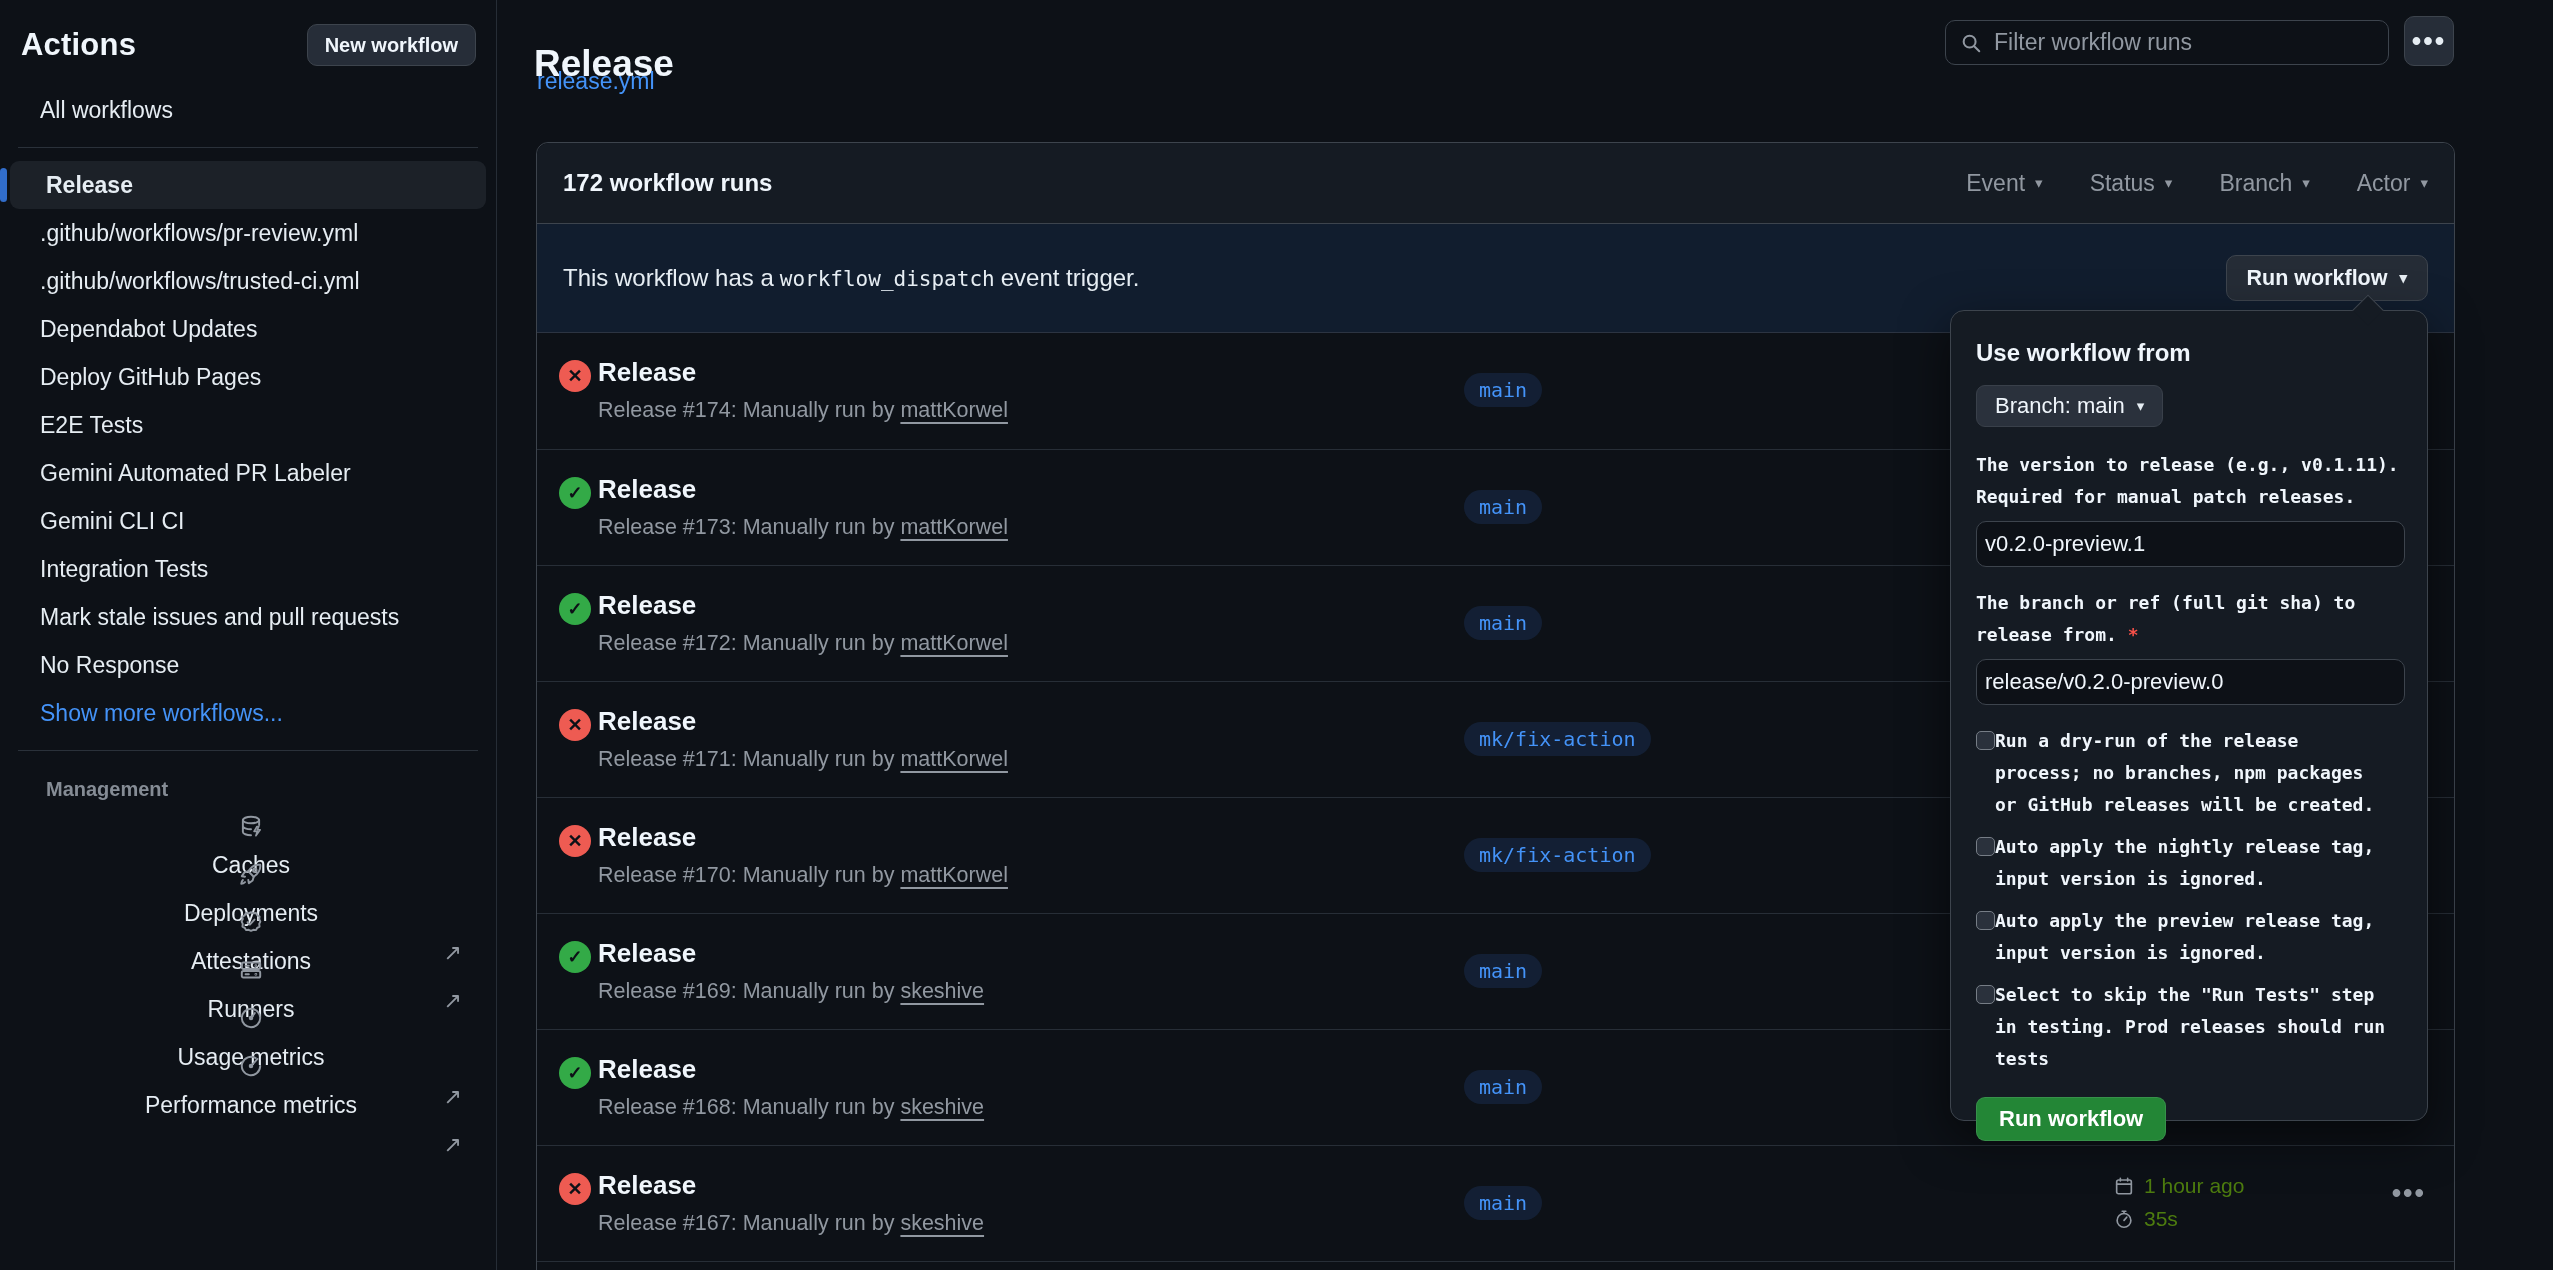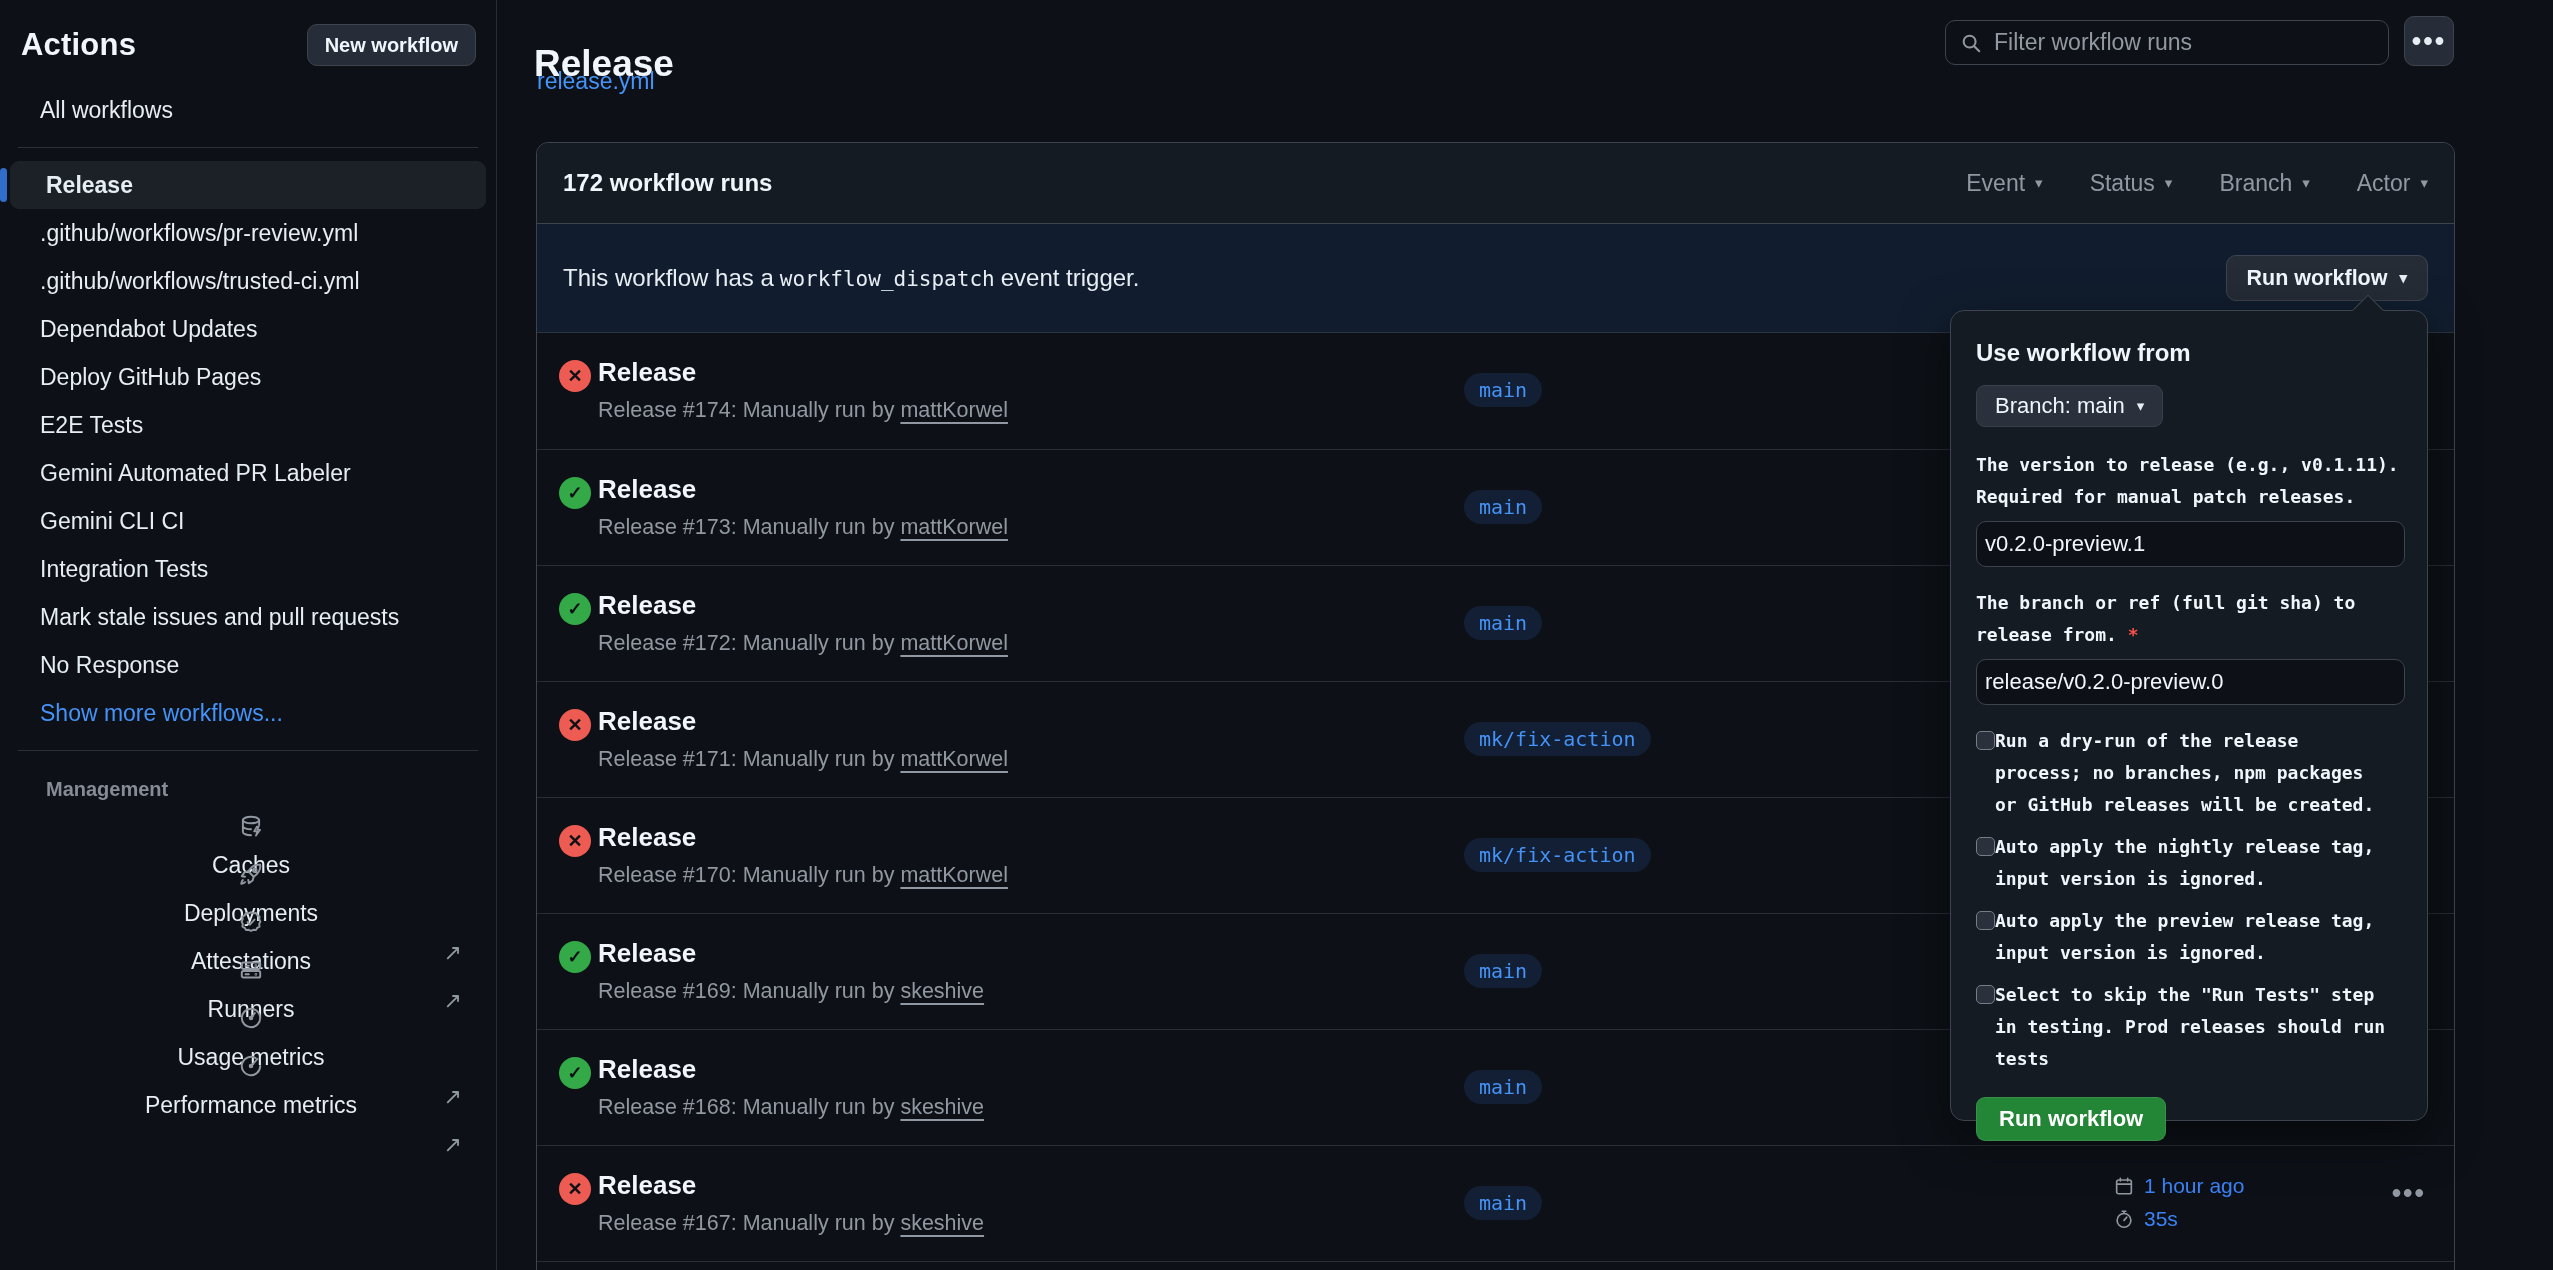--- a/index.html
+++ b/index.html
@@ -96,21 +96,21 @@
   .status-icon[data-status="success"]::before { content:"✓"; }
   .run-title { position:absolute; left:61px; top:24px; font-size:26px; font-weight:700; cursor:pointer; }
   .run-sub { position:absolute; left:61px; top:65px; font-size:21.5px; color:#9198a1; }
   .run-actor { color:#9198a1; text-decoration:underline; text-underline-offset:5px; margin-left:6px; cursor:pointer; }
   .branch-badge {
     position:absolute; left:927px; top:40px;
     font-family:"DejaVu Sans Mono", monospace; font-size:20px; color:#4493f8;
     background:rgba(64,132,245,0.13); border-radius:20px; padding:5px 15px; cursor:pointer;
   }
   .run-meta { position:absolute; left:1576px; top:28px; display:flex; flex-direction:column; gap:9px; }
-  .meta-line { display:flex; align-items:center; gap:9px; color:#3b82f6; font-size:21px; }
+  .meta-line { display:flex; align-items:center; gap:9px; color:#4d7c0f; font-size:21px; }
   .row-kebab { position:absolute; right:28px; top:42px; color:#9198a1; cursor:pointer; }
 
   
   .dispatch-panel {
     position:absolute; left:1950px; top:310px; width:478px; height:811px; z-index:20;
     background:#151b23; border:1px solid #3d444d; border-radius:14px;
     box-shadow:0 16px 48px rgba(0,0,0,.55);
     padding:24px 16px 20px 25px;
   }
   .panel-caret {

